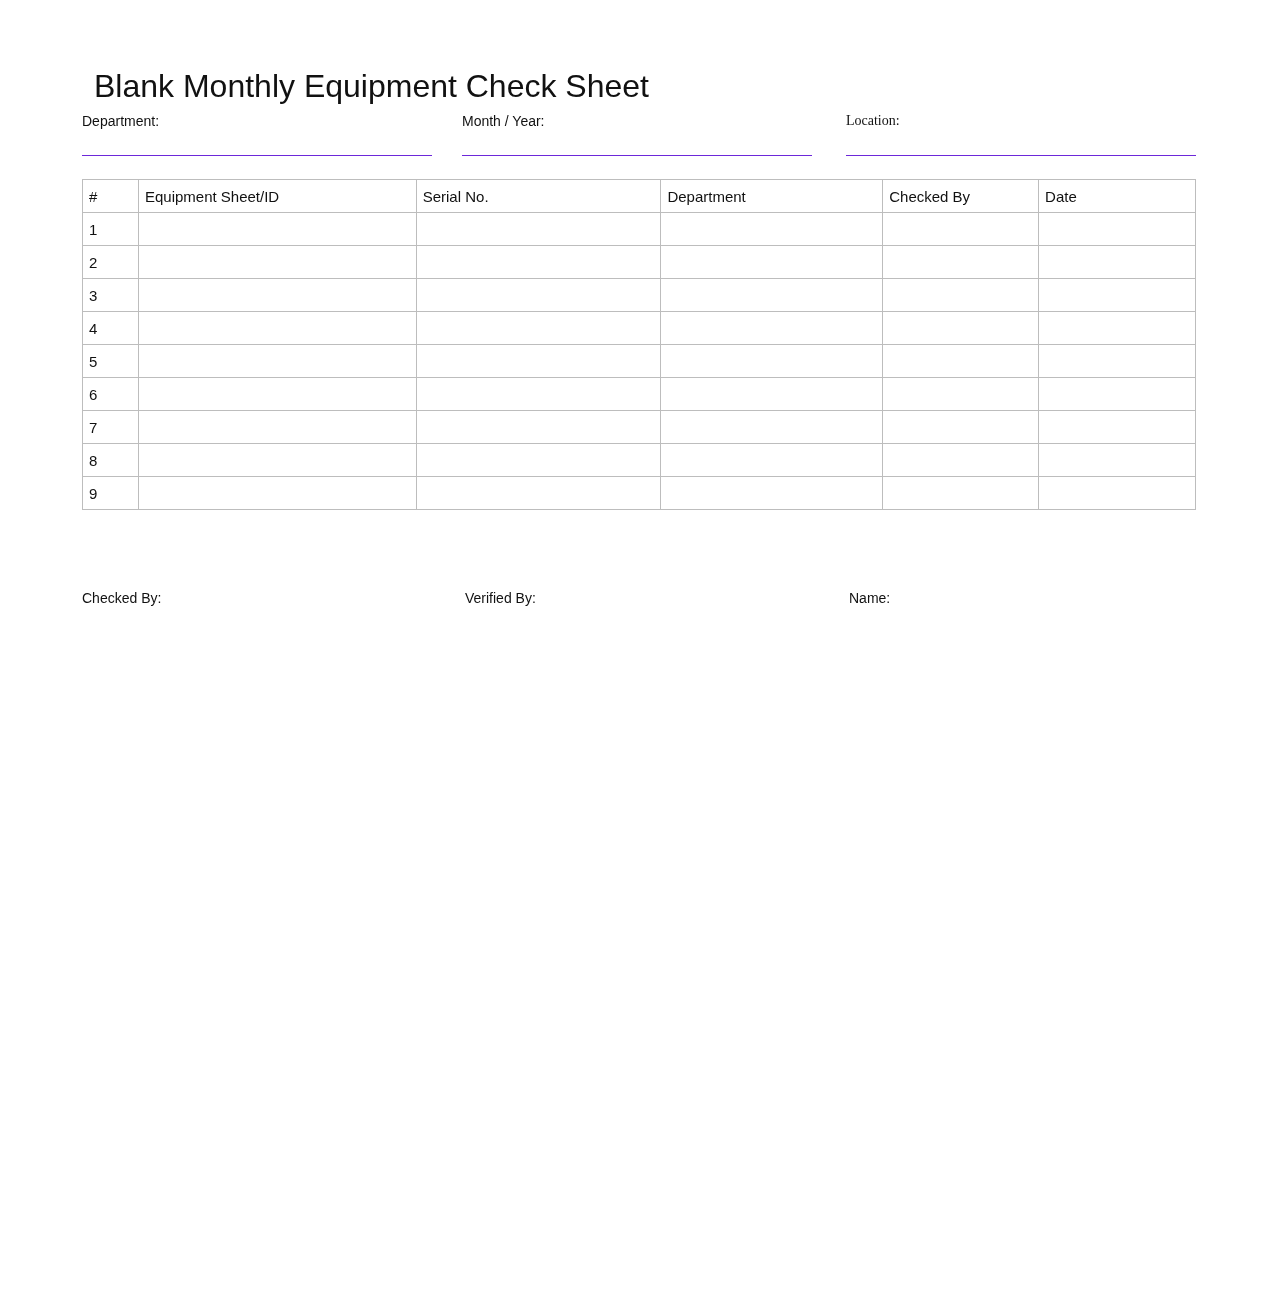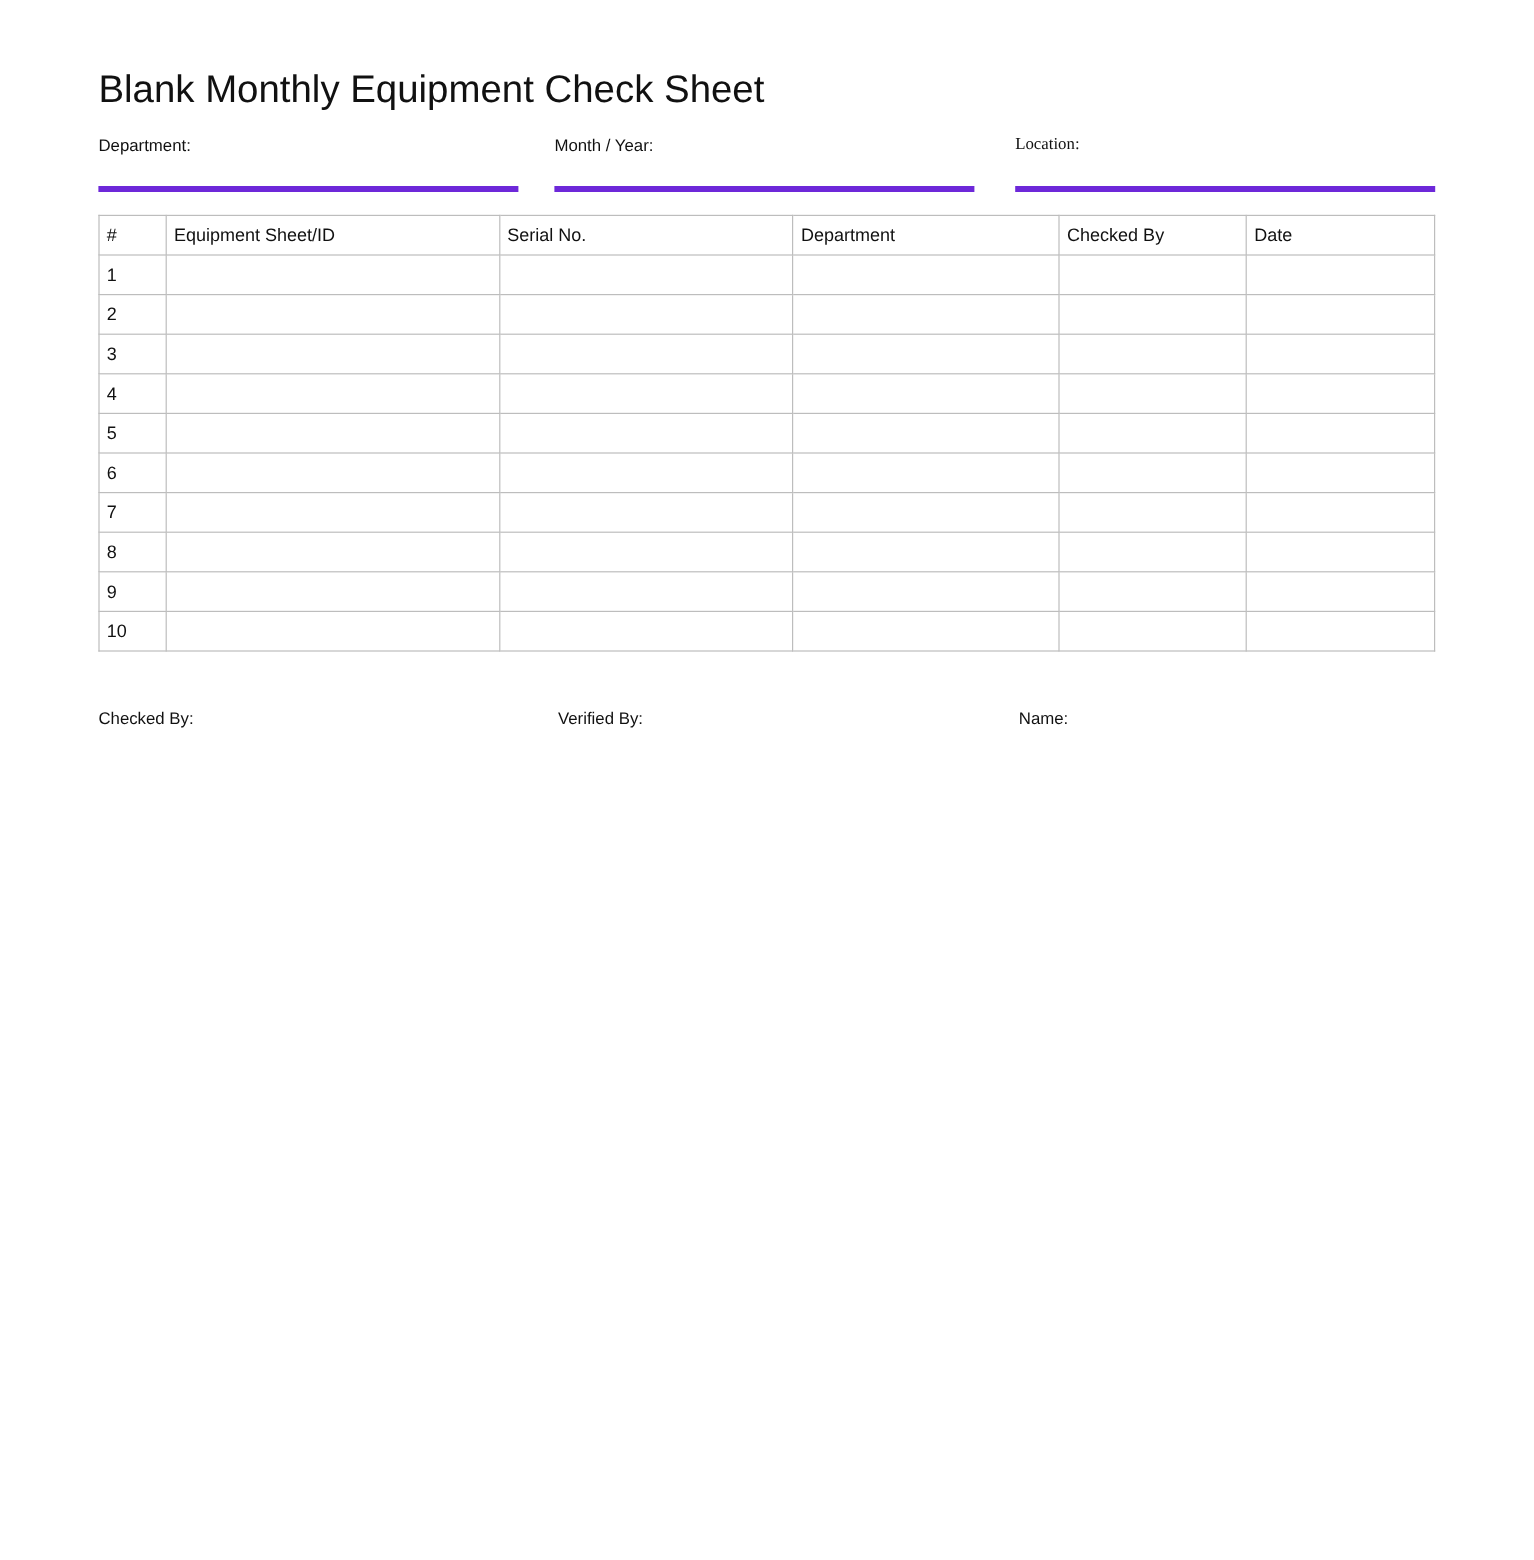--- a/index.html
+++ b/index.html
@@ -3,25 +3,25 @@
   <meta charset="utf-8">
   <style>
     html, body { margin: 0; padding: 0; background: #ffffff; }
     body {
       width: 1278px; height: 1300px; position: relative;
       font-family: "Liberation Sans", "DejaVu Sans", sans-serif;
       color: #111;
     }
     .sheet { position: absolute; left: 82px; top: 0; width: 1114px; }
     h1 {
-      position: absolute; left: 0; top: 56px; margin: 0;
+      position: absolute; left: 0; top: 56px; margin: 12px;
       font-size: 32px; font-weight: normal; color: #111; white-space: nowrap;
     }
     .fields { position: absolute; top: 113px; left: 0; width: 1114px; height: 42px; }
-    .field { position: absolute; top: 0; width: 350px; height: 42px; border-bottom: 5px solid #6d28d9; }
+    .field { position: absolute; top: 0; width: 350px; height: 42px; border-bottom: 1px solid #6d28d9; }
     .field .lbl { font-size: 14px; display: block; line-height: 16px; }
     .f1 { left: 0; }
     .f2 { left: 380px; }
     .f3 { left: 764px; font-family: Liberation Serif, serif; }
     table {
       position: absolute; top: 179px; left: 0;
       border-collapse: collapse; width: 1114px;
       font-size: 15px;
     }
     th, td {
@@ -135,28 +135,20 @@
           <td></td>
         </tr>
         <tr>
           <td>9</td>
           <td></td>
           <td></td>
           <td></td>
           <td></td>
           <td></td>
         </tr>
-        <tr>
-          <td>10</td>
-          <td></td>
-          <td></td>
-          <td></td>
-          <td></td>
-          <td></td>
-        </tr>
       </tbody>
   </table>
 
   <div class="footer">
     <span style="left:0">Checked By:</span>
     <span style="left:383px">Verified By:</span>
     <span style="left:767px">Name:</span>
   </div>
 </div>
 

